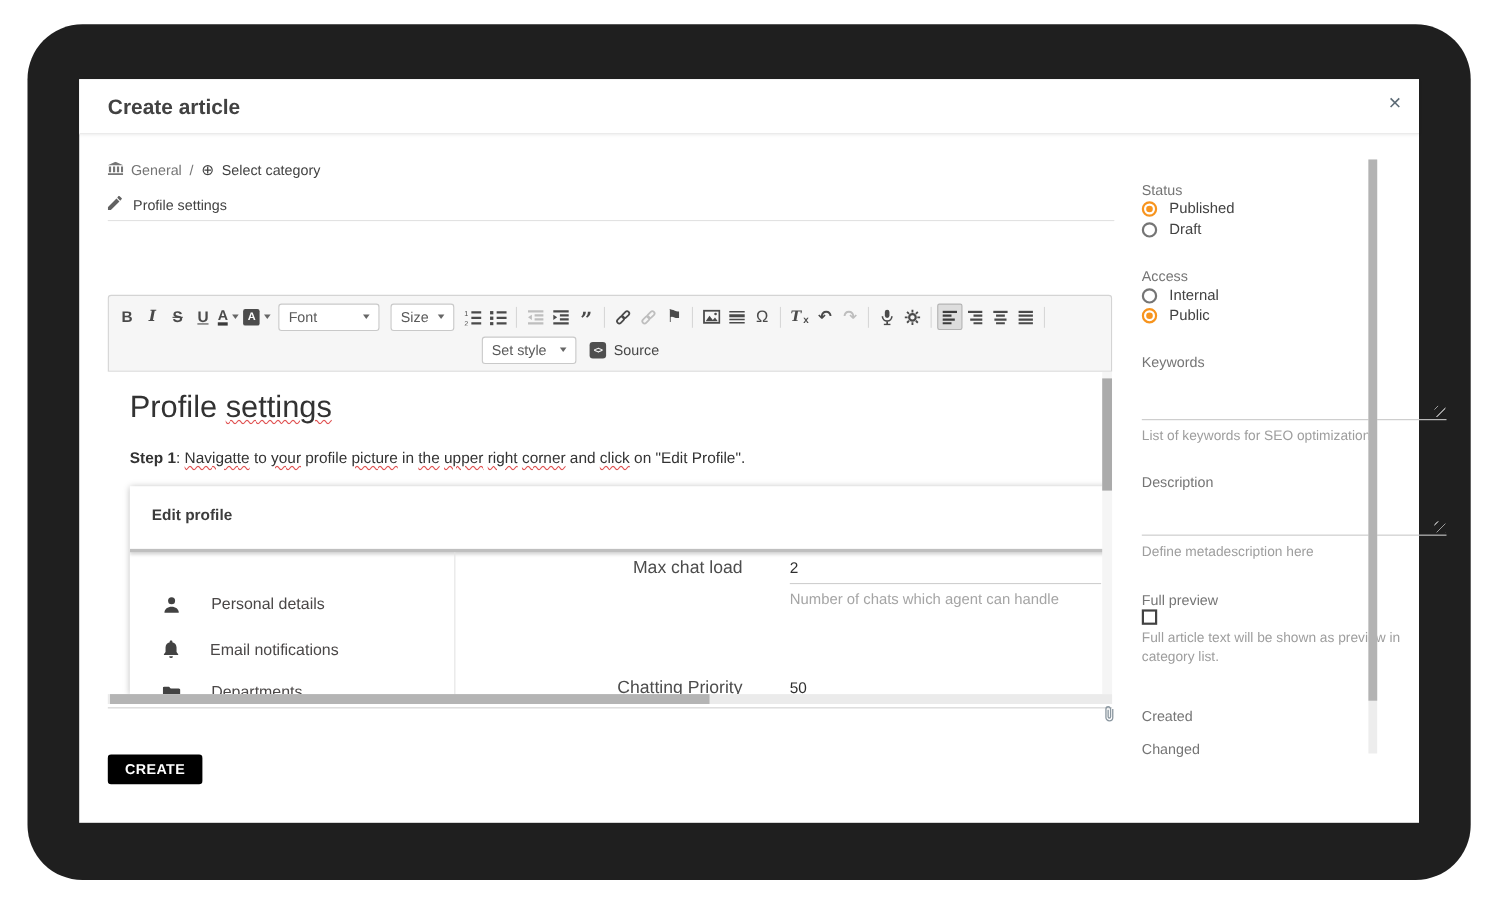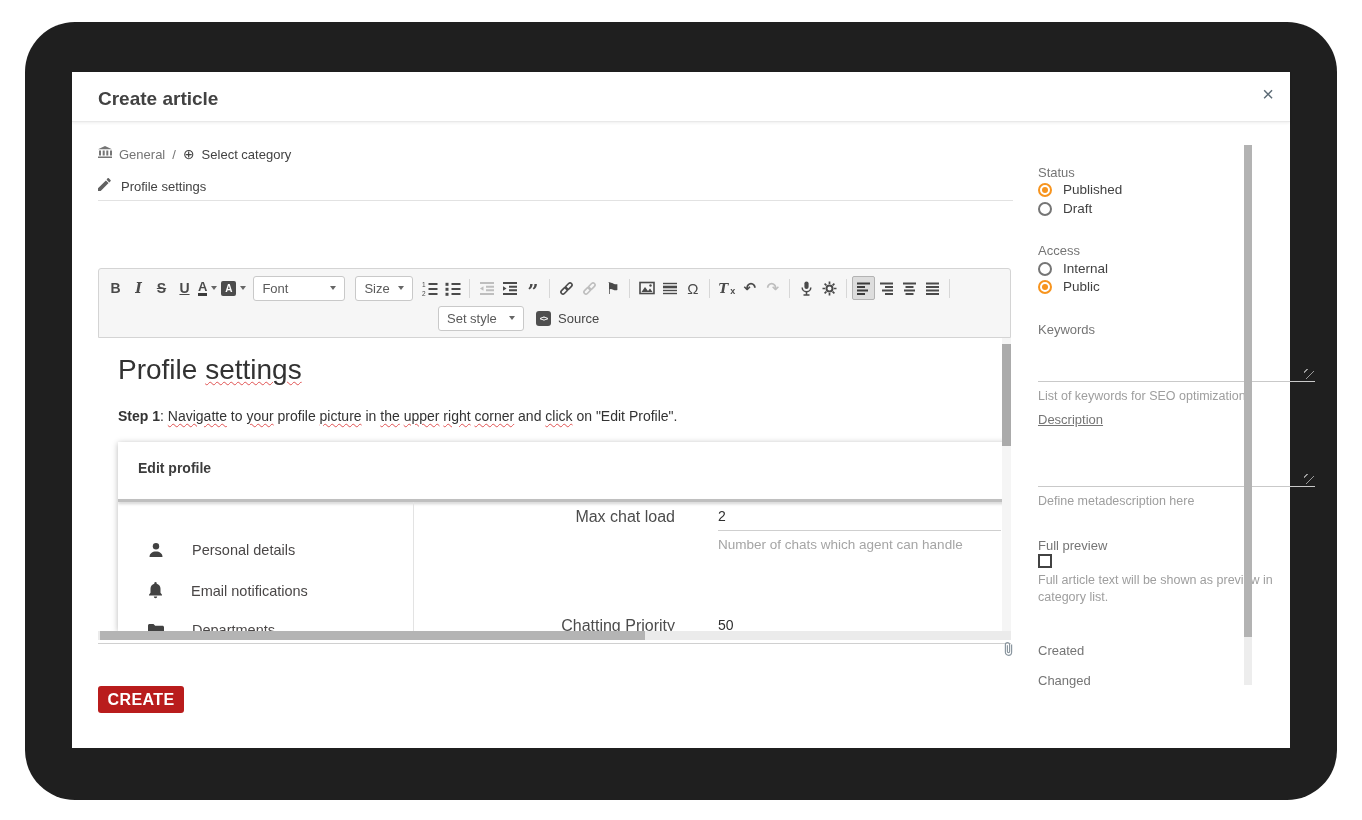--- a/index.html
+++ b/index.html
@@ -102,22 +102,22 @@
   .sb-area { position:absolute; left:966px; width:277px; border-bottom:1px solid #c9c9c9; }
   .sb-area .rsz { position:absolute; right:1px; bottom:2px; width:10px; height:10px;
                   background:repeating-linear-gradient(135deg, transparent 0 2px, #9a9a9a 2px 3px, transparent 3px 6px); }
   .kw-area { top:268px; height:42px; }
   .de-area { top:377px; height:38px; }
   .sb-hint { position:absolute; left:966px; width:280px; font-size:12.5px; color:#9e9e9e; line-height:17px; }
   .checkbox { position:absolute; left:966px; width:14px; height:14px; border:2px solid #424242; cursor:pointer; }
   .sb-scroll { position:absolute; left:1172px; top:73px; width:8px; height:540px; background:#ededed; }
   .sb-thumb { position:absolute; left:0; top:0; width:8px; height:492px; background:#b3b3b3; }
 
-  .create-btn { position:absolute; left:26px; top:614px; width:86px; height:27px; background:#b91c1c;
-                border:none; border-radius:3px; color:#fff; font-weight:bold; font-size:16px;
+  .create-btn { position:absolute; left:26px; top:614px; width:86px; height:27px; background:#000000;
+                border:none; border-radius:3px; color:#fff; font-weight:bold; font-size:13px;
                 letter-spacing:.4px; cursor:pointer; font-family:"Liberation Sans","DejaVu Sans",sans-serif;text-align:center; }
 </style>
 </head>
 <body>
 
 <div class="frame"></div>
 
 <div class="dialog">
 
   <div class="dlg-header">
@@ -387,21 +387,21 @@
     <span>Public</span>
   </div>
 
   <div class="sb-label" style="top:250px;">Keywords</div>
   <div class="sb-area kw-area">
     <span></span>
     <span class="rsz"></span>
   </div>
   <div class="sb-hint" style="top:316px;">List of keywords for SEO optimization</div>
 
-  <div class="sb-label" style="top:340px;text-decoration:underline;">Description</div>
+  <div class="sb-label" style="top:359px;">Description</div>
   <div class="sb-area de-area">
     <span></span>
     <span class="rsz"></span>
   </div>
   <div class="sb-hint" style="top:421px;">Define metadescription here</div>
 
   <div class="sb-label" style="top:466px;">Full preview</div>
   <div class="checkbox" style="top:482px;"></div>
   <div class="sb-hint" style="top:500px;">Full article text will be shown as preview in category list.</div>
 

